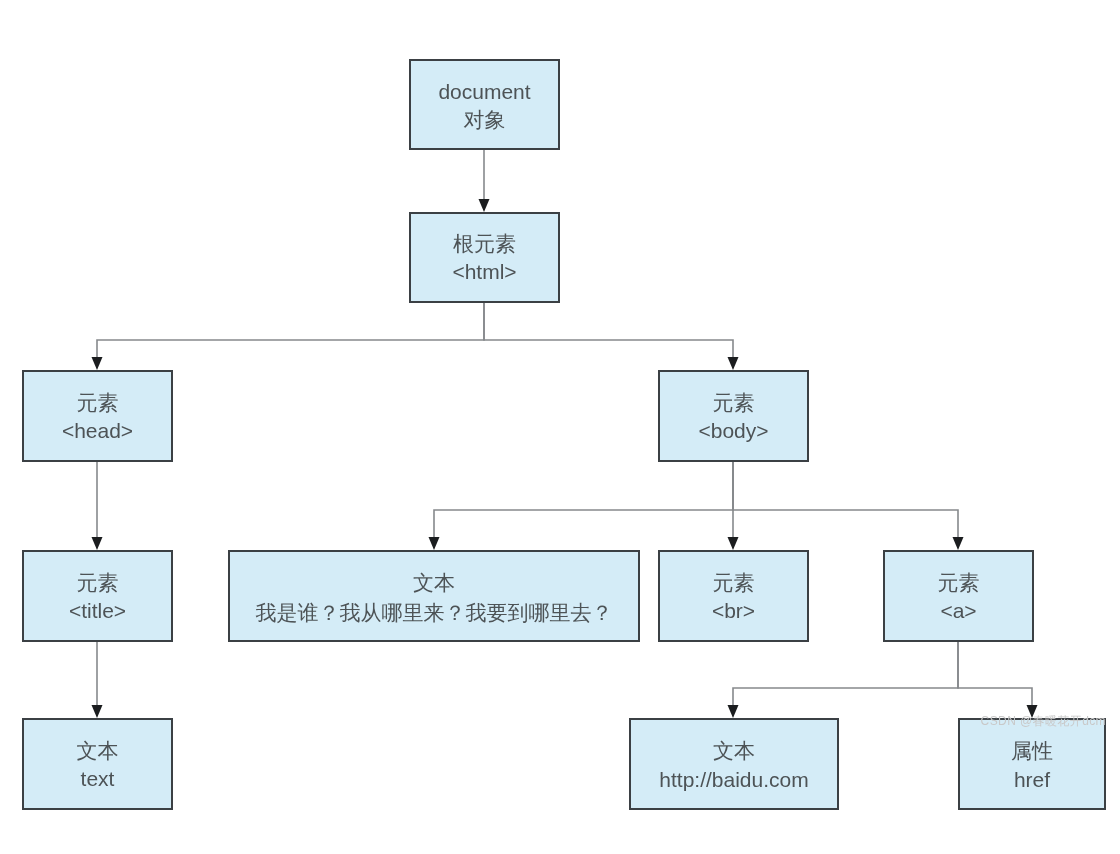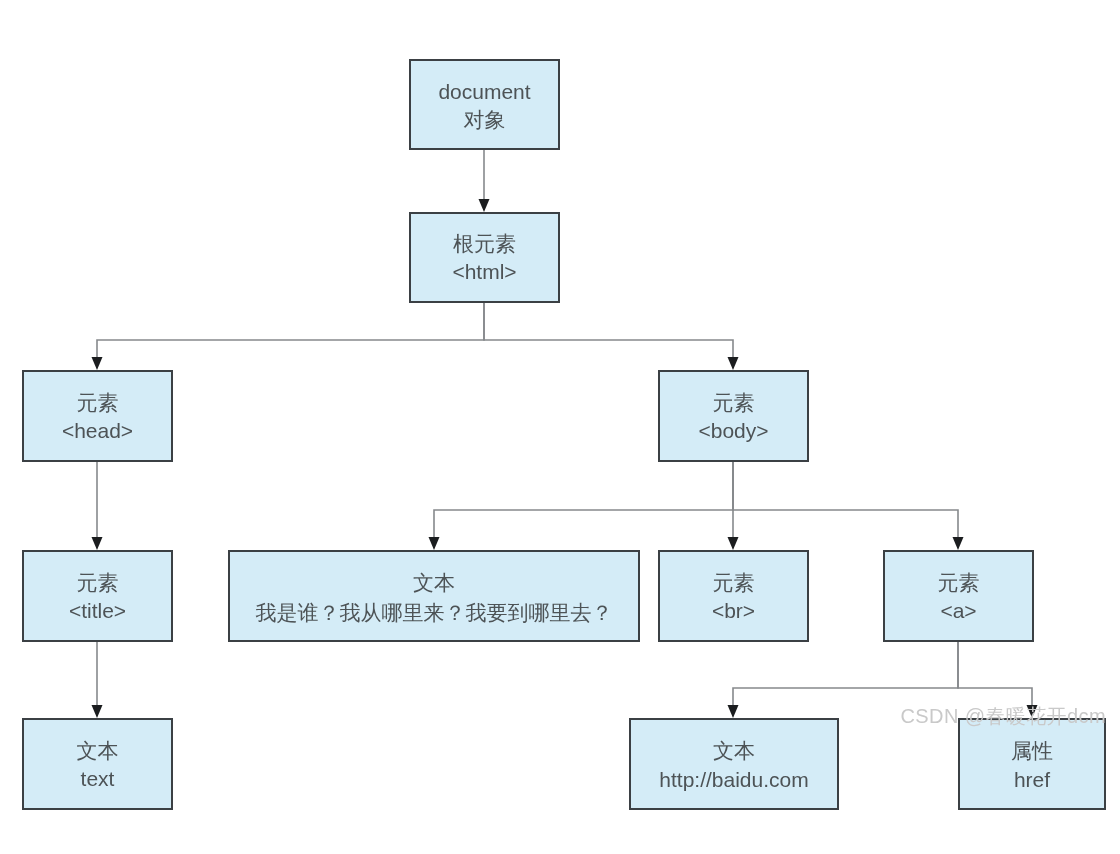--- a/index.html
+++ b/index.html
@@ -44,21 +44,21 @@
   }
   .edge-head {
     fill: #1b1d1f;
     stroke: none;
   }
   .watermark {
     position: absolute;
     right: 14px;
     bottom: 10px;
     font-family: "Liberation Sans", "DejaVu Sans", sans-serif;
-    font-size: 20px;
+    font-size: 12px;
     color: #c9c9c9;
     letter-spacing: 0.4px;
     white-space: nowrap;
   }
 </style>
 </head>
 <body>
 
 <div id="diagram-root">
 

